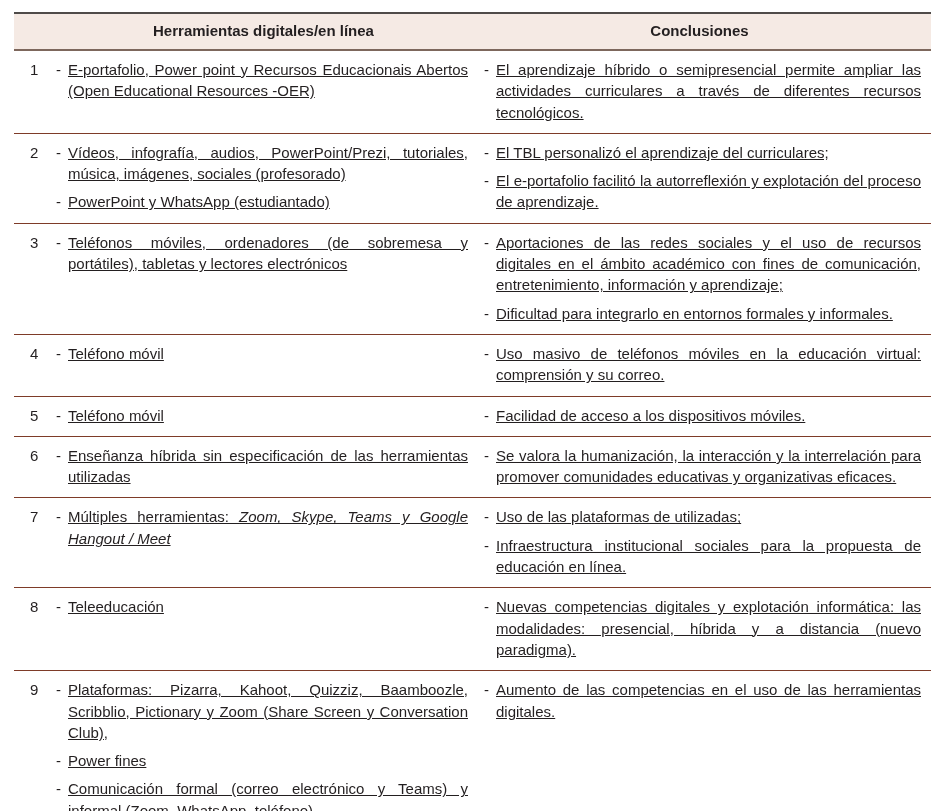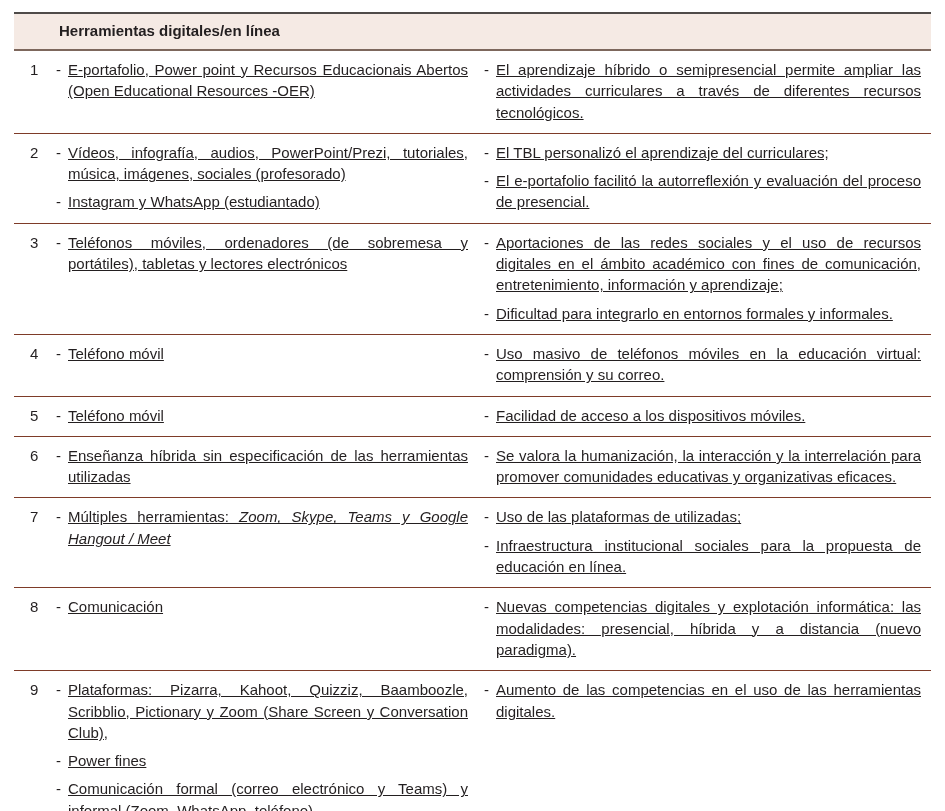--- a/index.html
+++ b/index.html
@@ -34,21 +34,21 @@
     grid-template-columns: 454px 1fr;
     background: var(--header-bg);
     border-top: 2.5px solid var(--top-border);
     border-bottom: 2px solid var(--header-border);
     padding: 8px 0 9px 0;
     font-weight: bold;
     font-size: 15px;
     line-height: 1.2;
   }
   .th {
-    text-align: left;
+    text-align: center;
   }
   .th.tools-header { padding-left: 45px; }
   .trow {
     display: grid;
     grid-template-columns: 26px 412px 1fr;
     padding: 8px 10px 10px 16px;
     border-bottom: 1.5px solid var(--row-divider);
     font-size: 15px;
     line-height: 1.42;
   }
@@ -80,20 +80,21 @@
     font-style: italic;
   }
 </style>
 </head>
 <body>
 
 <div class="page">
   <div class="table">
     <div class="thead">
       <div class="th tools-header">Herramientas digitales/en línea</div>
+      <div class="th conclusions-header">Conclusiones</div>
     </div>
     <div class="tbody">
   <div class="trow">
     <div class="num">1</div>
     <div class="cell tools">
             <div class="bullet-item">
               <span class="dash">-</span>
               <span class="bullet-text">E-portafolio, Power point y Recursos Educacionais Abertos (Open Educational Resources -OER)</span>
             </div>
           </div>
@@ -107,31 +108,31 @@
 
   <div class="trow">
     <div class="num">2</div>
     <div class="cell tools">
             <div class="bullet-item">
               <span class="dash">-</span>
               <span class="bullet-text">Vídeos, infografía, audios, PowerPoint/Prezi, tutoriales, música, imágenes, sociales (profesorado)</span>
             </div>
             <div class="bullet-item">
               <span class="dash">-</span>
-              <span class="bullet-text">Instagram y WhatsApp (estudiantado)</span>
+              <span class="bullet-text">PowerPoint y WhatsApp (estudiantado)</span>
             </div>
           </div>
     <div class="cell conclusions">
             <div class="bullet-item">
               <span class="dash">-</span>
               <span class="bullet-text">El TBL personalizó el aprendizaje del curriculares;</span>
             </div>
             <div class="bullet-item">
               <span class="dash">-</span>
-              <span class="bullet-text">El e-portafolio facilitó la autorreflexión y evaluación del proceso de presencial.</span>
+              <span class="bullet-text">El e-portafolio facilitó la autorreflexión y explotación del proceso de aprendizaje.</span>
             </div>
           </div>
   </div>
 
   <div class="trow">
     <div class="num">3</div>
     <div class="cell tools">
             <div class="bullet-item">
               <span class="dash">-</span>
               <span class="bullet-text">Teléfonos móviles, ordenadores (de sobremesa y portátiles), tabletas y lectores electrónicos</span>
@@ -215,21 +216,21 @@
               <span class="bullet-text">Infraestructura institucional sociales para la propuesta de educación en línea.</span>
             </div>
           </div>
   </div>
 
   <div class="trow">
     <div class="num">8</div>
     <div class="cell tools">
             <div class="bullet-item">
               <span class="dash">-</span>
-              <span class="bullet-text">Comunicación</span>
+              <span class="bullet-text">Teleeducación</span>
             </div>
           </div>
     <div class="cell conclusions">
             <div class="bullet-item">
               <span class="dash">-</span>
               <span class="bullet-text">Nuevas competencias digitales y explotación informática: las modalidades: presencial, híbrida y a distancia (nuevo paradigma).</span>
             </div>
           </div>
   </div>
 

